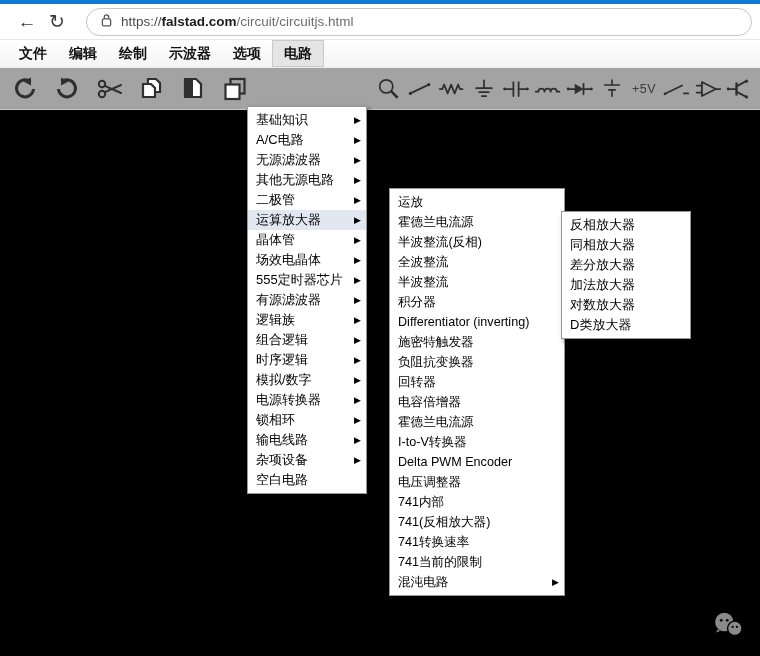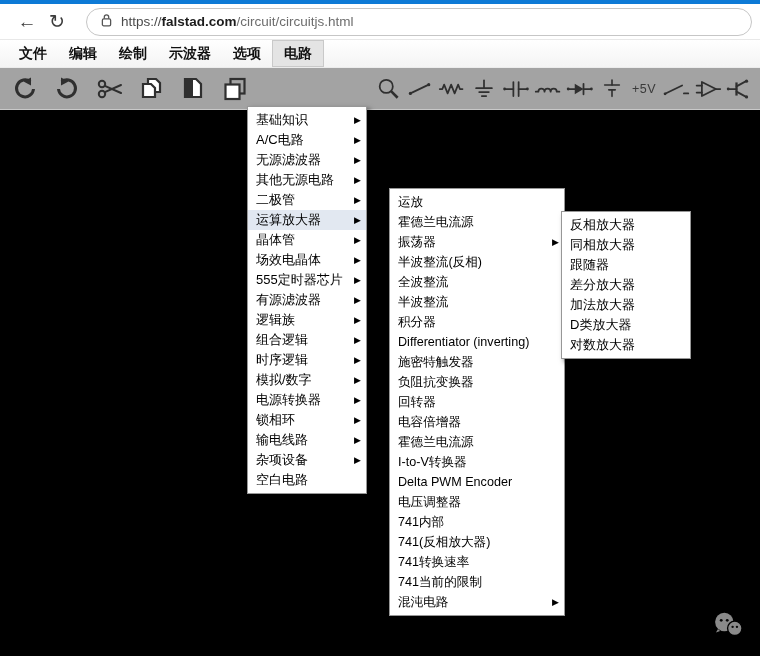--- a/index.html
+++ b/index.html
@@ -228,21 +228,20 @@
       <div class="menu-item"><span class="mi-label">模拟/数字</span><span class="arrow">▶</span></div>
       <div class="menu-item"><span class="mi-label">电源转换器</span><span class="arrow">▶</span></div>
       <div class="menu-item"><span class="mi-label">锁相环</span><span class="arrow">▶</span></div>
       <div class="menu-item"><span class="mi-label">输电线路</span><span class="arrow">▶</span></div>
       <div class="menu-item"><span class="mi-label">杂项设备</span><span class="arrow">▶</span></div>
       <div class="menu-item"><span class="mi-label">空白电路</span></div>
     </div>
   <div class="menu" id="menu2">
       <div class="menu-item"><span class="mi-label">运放</span></div>
       <div class="menu-item"><span class="mi-label">霍德兰电流源</span></div>
-      <div class="menu-item"><span class="mi-label">振荡器</span><span class="arrow">▶</span></div>
       <div class="menu-item"><span class="mi-label">半波整流(反相)</span></div>
       <div class="menu-item"><span class="mi-label">全波整流</span></div>
       <div class="menu-item"><span class="mi-label">半波整流</span></div>
       <div class="menu-item"><span class="mi-label">积分器</span></div>
       <div class="menu-item"><span class="mi-label">Differentiator (inverting)</span></div>
       <div class="menu-item"><span class="mi-label">施密特触发器</span></div>
       <div class="menu-item"><span class="mi-label">负阻抗变换器</span></div>
       <div class="menu-item"><span class="mi-label">回转器</span></div>
       <div class="menu-item"><span class="mi-label">电容倍增器</span></div>
       <div class="menu-item"><span class="mi-label">霍德兰电流源</span></div>
@@ -251,25 +250,24 @@
       <div class="menu-item"><span class="mi-label">电压调整器</span></div>
       <div class="menu-item"><span class="mi-label">741内部</span></div>
       <div class="menu-item"><span class="mi-label">741(反相放大器)</span></div>
       <div class="menu-item"><span class="mi-label">741转换速率</span></div>
       <div class="menu-item"><span class="mi-label">741当前的限制</span></div>
       <div class="menu-item"><span class="mi-label">混沌电路</span><span class="arrow">▶</span></div>
     </div>
   <div class="menu" id="menu3">
       <div class="menu-item"><span class="mi-label">反相放大器</span></div>
       <div class="menu-item"><span class="mi-label">同相放大器</span></div>
-      <div class="menu-item"><span class="mi-label">跟随器</span></div>
       <div class="menu-item"><span class="mi-label">差分放大器</span></div>
       <div class="menu-item"><span class="mi-label">加法放大器</span></div>
+      <div class="menu-item"><span class="mi-label">对数放大器</span></div>
       <div class="menu-item"><span class="mi-label">D类放大器</span></div>
-      <div class="menu-item"><span class="mi-label">对数放大器</span></div>
     </div>
 
   <div class="watermark">
     <span>
       <svg width="31" height="27" viewBox="0 0 37 31">
         <circle cx="13.5" cy="12.5" r="11" fill="#8a8a8a"></circle>
         <circle cx="26" cy="20" r="8.6" fill="#8a8a8a" stroke="#000" stroke-width="1.6"></circle>
         <circle cx="9.8" cy="10.5" r="1.7" fill="#0a0a0a"></circle>
         <circle cx="17" cy="10.5" r="1.7" fill="#0a0a0a"></circle>
         <circle cx="23.4" cy="18.3" r="1.4" fill="#0a0a0a"></circle>

